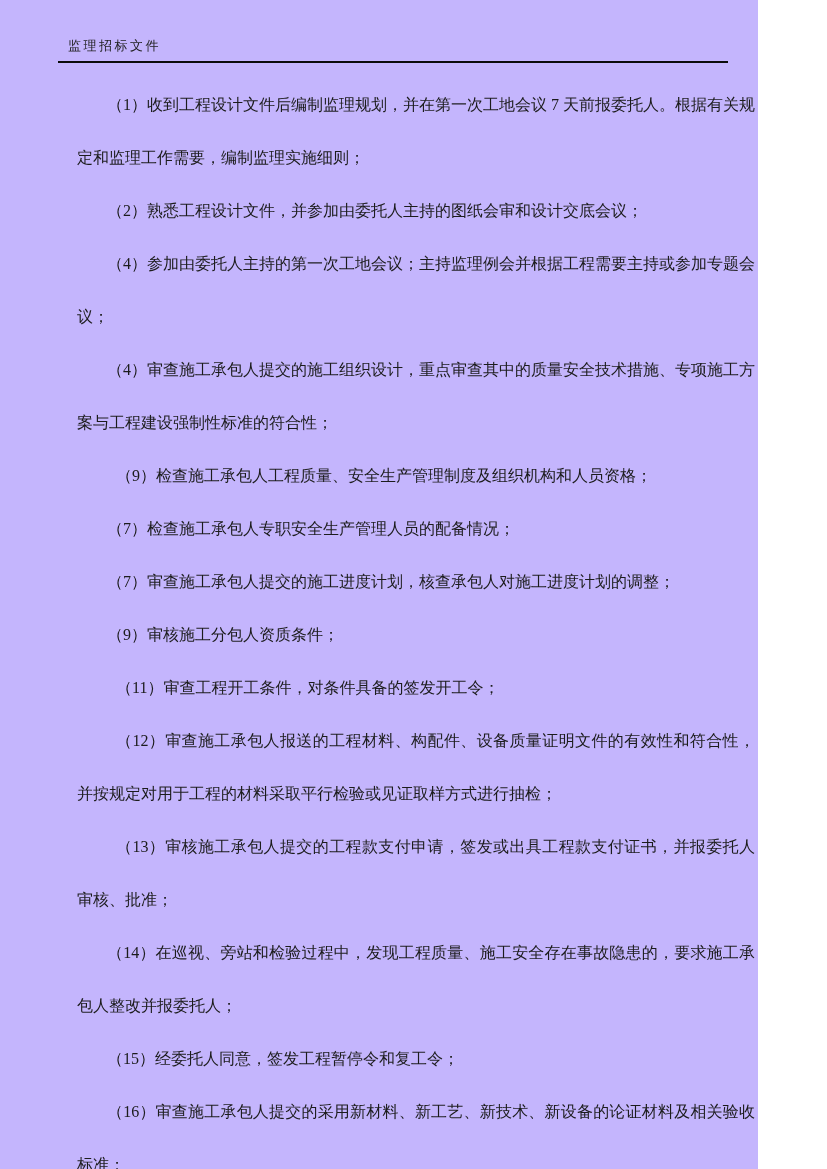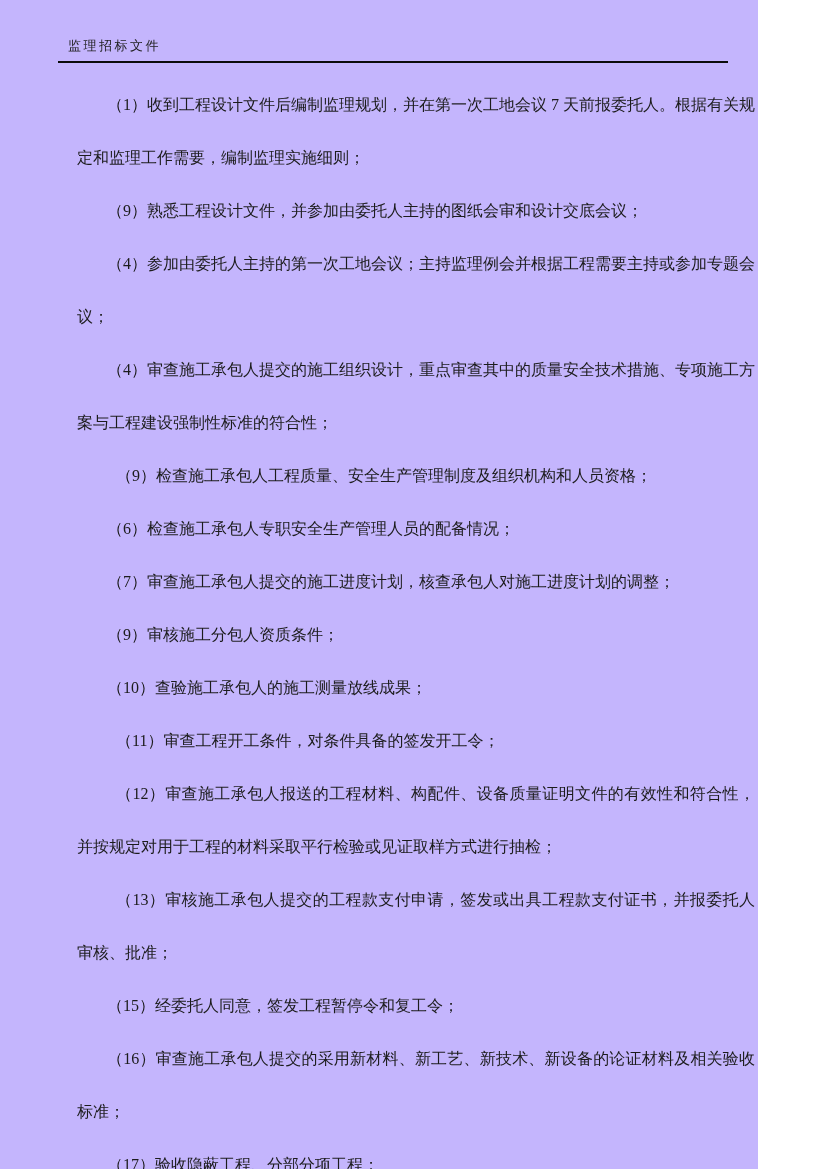--- a/index.html
+++ b/index.html
@@ -39,28 +39,28 @@
   .para.indent-large{text-indent:39px;}
 </style>
 </head>
 <body>
 
 <div class="page">
   <span class="header-title">监理招标文件</span>
   <div class="header-rule"></div>
   <div class="content" id="doc-body">
       <p class="para indent-normal">（1）收到工程设计文件后编制监理规划，并在第一次工地会议 7 天前报委托人。根据有关规定和监理工作需要，编制监理实施细则；</p>
-      <p class="para indent-normal">（9）熟悉工程设计文件，并参加由委托人主持的图纸会审和设计交底会议；</p>
+      <p class="para indent-normal">（2）熟悉工程设计文件，并参加由委托人主持的图纸会审和设计交底会议；</p>
       <p class="para indent-normal">（4）参加由委托人主持的第一次工地会议；主持监理例会并根据工程需要主持或参加专题会议；</p>
       <p class="para indent-normal">（4）审查施工承包人提交的施工组织设计，重点审查其中的质量安全技术措施、专项施工方案与工程建设强制性标准的符合性；</p>
       <p class="para indent-large">（9）检查施工承包人工程质量、安全生产管理制度及组织机构和人员资格；</p>
-      <p class="para indent-normal">（6）检查施工承包人专职安全生产管理人员的配备情况；</p>
+      <p class="para indent-normal">（7）检查施工承包人专职安全生产管理人员的配备情况；</p>
       <p class="para indent-normal">（7）审查施工承包人提交的施工进度计划，核查承包人对施工进度计划的调整；</p>
       <p class="para indent-normal">（9）审核施工分包人资质条件；</p>
-      <p class="para indent-normal">（10）查验施工承包人的施工测量放线成果；</p>
       <p class="para indent-large">（11）审查工程开工条件，对条件具备的签发开工令；</p>
       <p class="para indent-large">（12）审查施工承包人报送的工程材料、构配件、设备质量证明文件的有效性和符合性，并按规定对用于工程的材料采取平行检验或见证取样方式进行抽检；</p>
       <p class="para indent-large">（13）审核施工承包人提交的工程款支付申请，签发或出具工程款支付证书，并报委托人审核、批准；</p>
+      <p class="para indent-normal">（14）在巡视、旁站和检验过程中，发现工程质量、施工安全存在事故隐患的，要求施工承包人整改并报委托人；</p>
       <p class="para indent-normal">（15）经委托人同意，签发工程暂停令和复工令；</p>
       <p class="para indent-normal">（16）审查施工承包人提交的采用新材料、新工艺、新技术、新设备的论证材料及相关验收标准；</p>
       <p class="para indent-normal">（17）验收隐蔽工程、分部分项工程；</p>
     </div>
 </div>
 
 </body></html>

